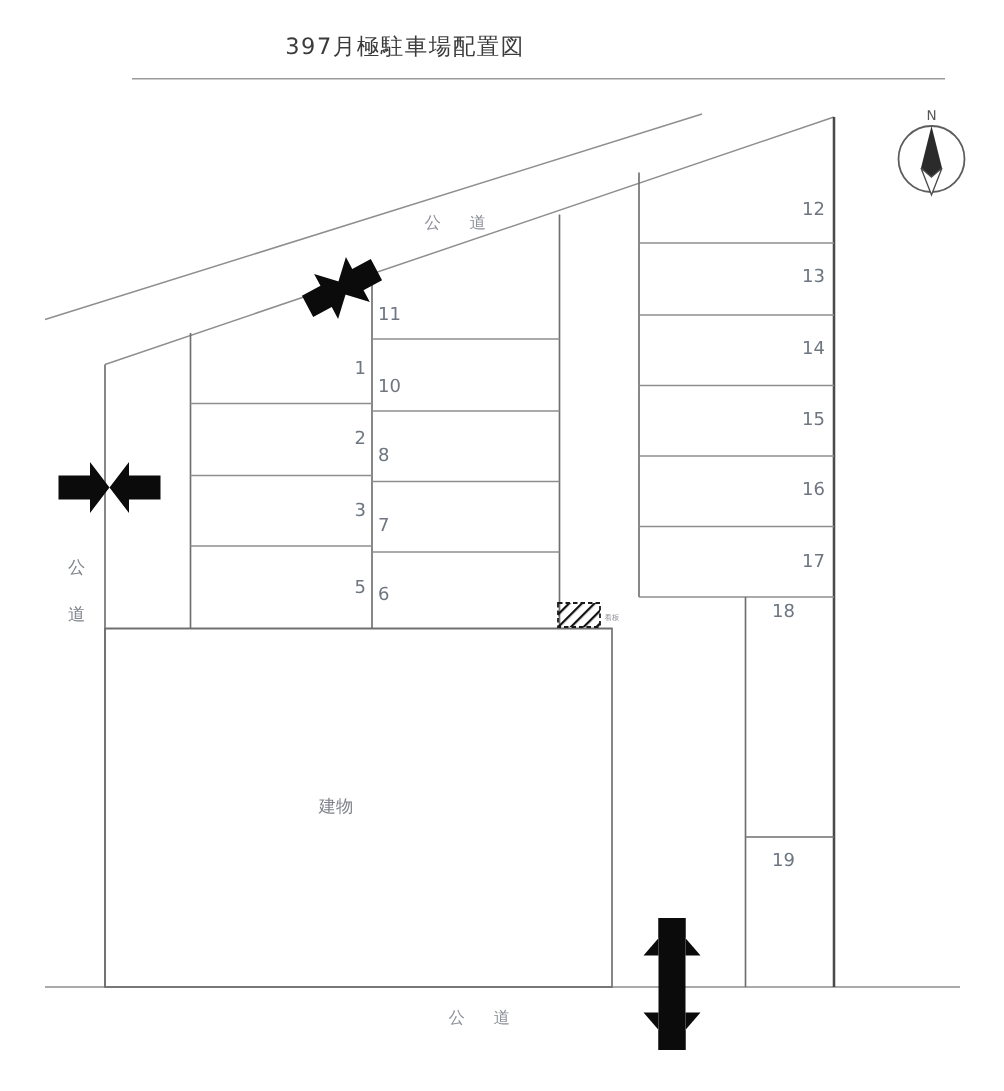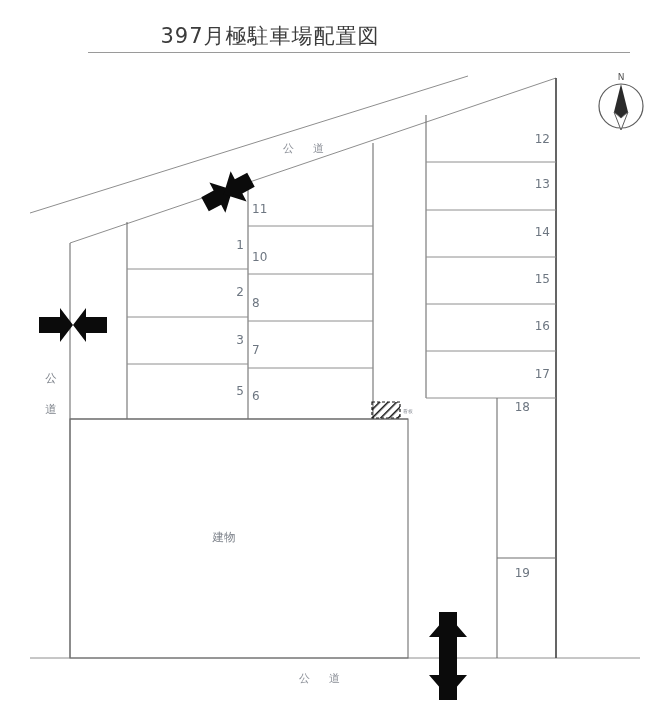--- a/index.html
+++ b/index.html
@@ -19,21 +19,21 @@
     width: 669px;
     height: 727px;
     background: #ffffff;
   }
   .title {
     position: absolute;
     left: 0;
     top: 22px;
     width: 540px;
     text-align: center;
-    font-size: 21px;
+    font-size: 15px;
     color: #3b3b3b;
     letter-spacing: 1px;
     font-family: "DejaVu Sans", "Liberation Sans", sans-serif;
   }
   .title-rule {
     position: absolute;
     left: 88px;
     top: 52px;
     width: 542px;
     height: 1px;

